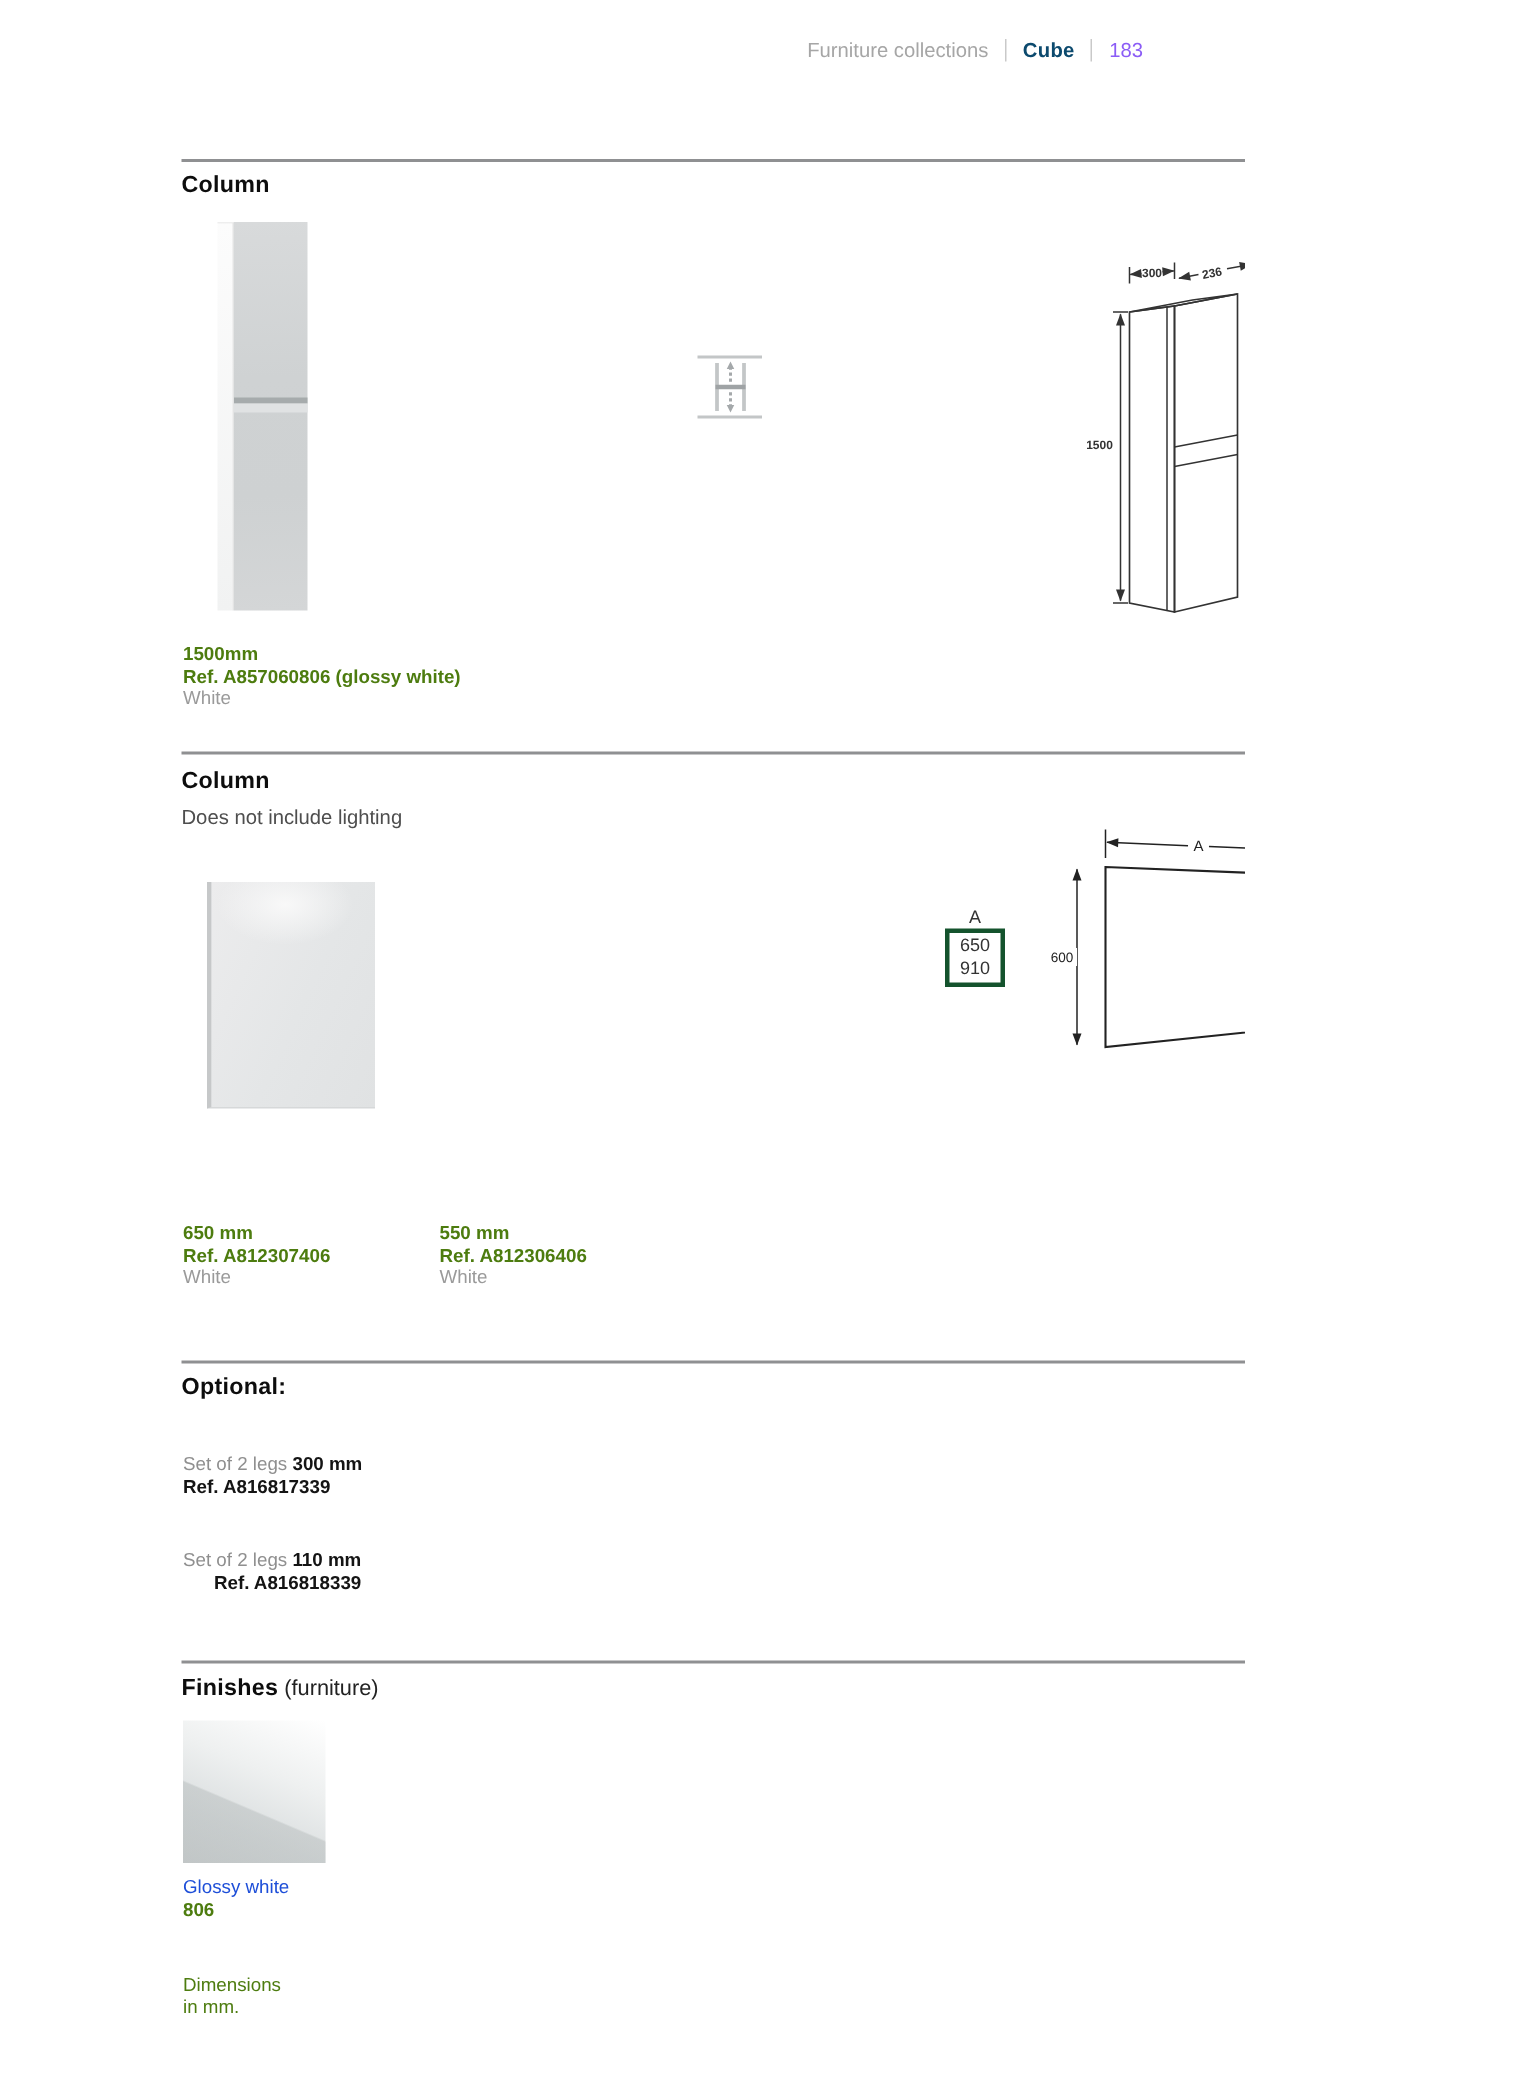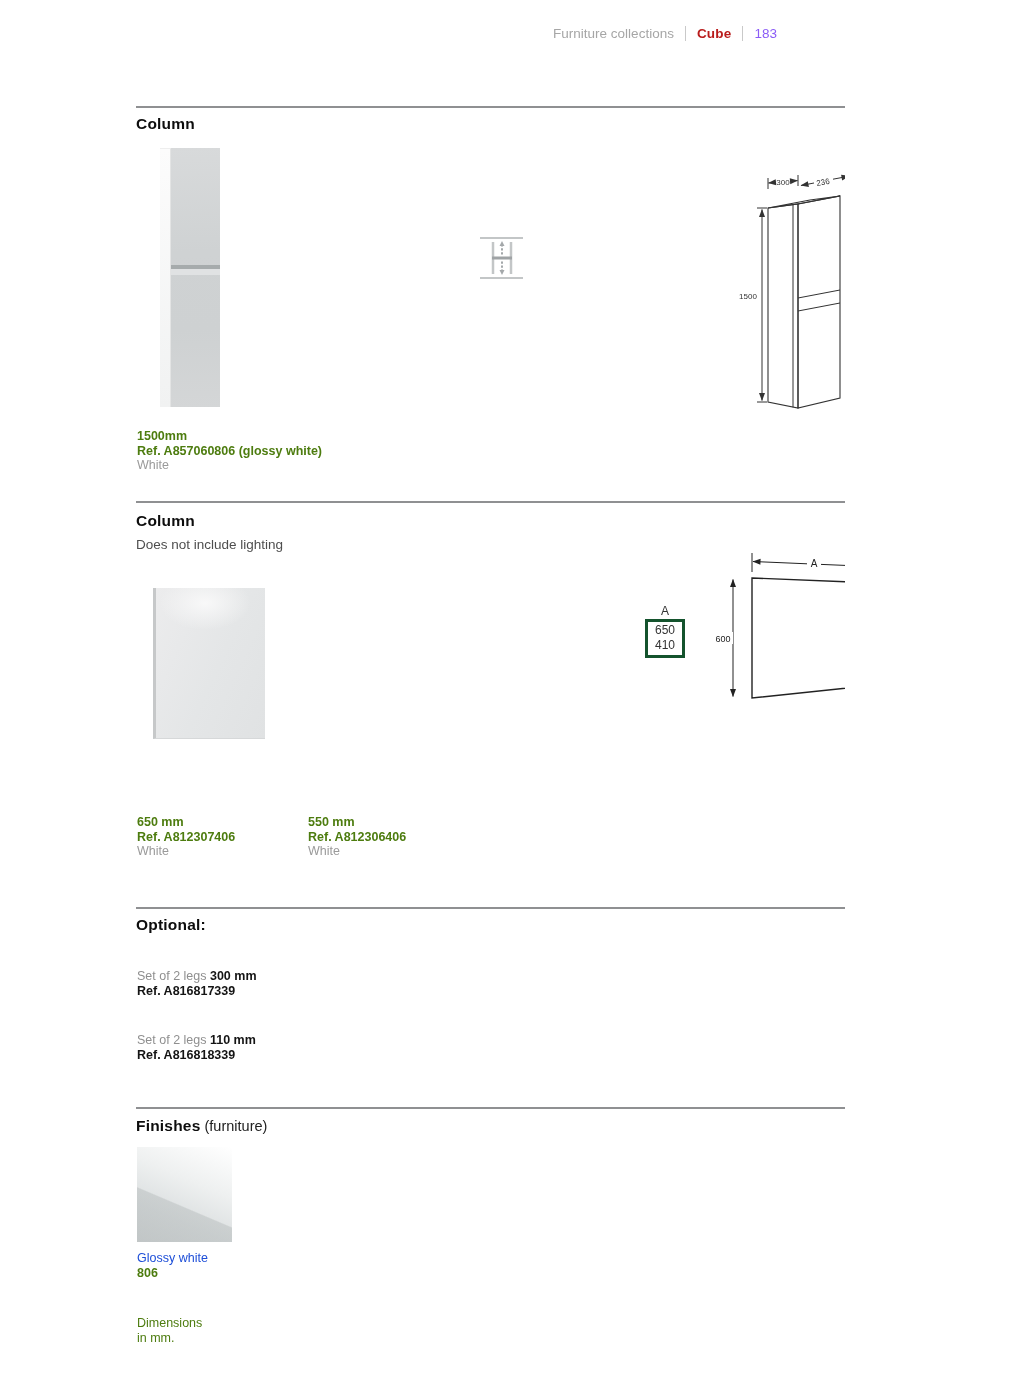--- a/index.html
+++ b/index.html
@@ -1,27 +1,26 @@
 <!DOCTYPE html>
 <html><head>
 <meta charset="utf-8">
 <style>
   html,body{margin:0;padding:0;background:#fff;}
   #page{
     position:relative;width:830px;height:1400px;background:#ffffff;
     font-family:"Liberation Sans","DejaVu Sans",sans-serif;color:#111;
     overflow:hidden;
-    margin-left:15px;
   }
   .abs{position:absolute;}
   
   #header{top:26px;right:68px;display:flex;align-items:center;gap:11px;font-size:13.5px;}
   .crumb{color:#a6a6a6;}
   .crumb-sep{width:1px;height:15px;background:#c9c9c9;}
-  .crumb-strong{color:#b91c1c;font-weight:bold;letter-spacing:.2px;}
+  .crumb-strong{color:#0c4a6e;font-weight:bold;letter-spacing:.2px;}
   .crumb-page{color:#8b5cf6;}
   
   .rule{left:121px;width:796px;height:2px;background:#8f9092;}
   .h1{font-size:15.5px;font-weight:bold;color:#0d0d0d;letter-spacing:.2px;}
   .sub{font-size:13.5px;color:#4e4e4e;}
   
   .ptxt{font-size:12.5px;line-height:14.5px;}
   .ptxt .b{font-weight:bold;color:#4d7c0f;}
   .ptxt .gray{color:#9a9a9a;}
   .opt-label{color:#8f8f8f;font-size:12.5px;}
@@ -83,21 +82,21 @@
       <line x1="14" y1="10" x2="14" y2="42" stroke="#c3c6c7" stroke-width="2.5"></line>
       <line x1="32" y1="10" x2="32" y2="42" stroke="#c3c6c7" stroke-width="2.5"></line>
       <line x1="13" y1="26" x2="33" y2="26" stroke="#9fa3a5" stroke-width="3"></line>
       <line x1="23" y1="22.5" x2="23" y2="14" stroke="#a4a8aa" stroke-width="2" stroke-dasharray="2.2,1.8"></line>
       <path d="M20.5,14 L23,9 L25.5,14 Z" fill="#a4a8aa"></path>
       <line x1="23" y1="29.5" x2="23" y2="38" stroke="#a4a8aa" stroke-width="2" stroke-dasharray="2.2,1.8"></line>
       <path d="M20.5,38 L23,43 L25.5,38 Z" fill="#a4a8aa"></path>
     </svg>
   </div>
 
-  <div class="abs" style="left:722px;top:170px;">
+  <div class="abs" style="left:722px;top:170px;font-weight:bold;">
     <svg width="145" height="242" viewBox="0 0 145 242" fill="none">
       <defs>
         <marker id="ah" markerWidth="9" markerHeight="8" refX="8" refY="4" orient="auto-start-reverse">
           <path d="M0.5,1 L8.5,4 L0.5,7 Z" fill="#333"></path>
         </marker>
       </defs>
 
       <polygon points="31,38 61,34 61,238 31,232" stroke="#333" stroke-width="1.1"></polygon>
       <polygon points="61,34 103,26 103,228 61,238" stroke="#333" stroke-width="1.1"></polygon>
       <polygon points="31,38 61,34 103,26 73,30" stroke="#333" stroke-width="1.1"></polygon>
@@ -132,21 +131,21 @@
   <div class="abs rule" style="top:501px;"></div>
   <div class="abs h1" style="left:121px;top:512px;">Column</div>
   <div class="abs sub" style="left:121px;top:537px;">Does not include lighting</div>
 
   <div id="mir-photo" class="abs"></div>
 
   <div id="size-table" class="abs">
     <div class="hdr">A</div>
     <div class="box">
       <div>650</div>
-      <div>410</div>
+      <div>910</div>
     </div>
   </div>
 
   <div class="abs" style="left:700px;top:545px;">
     <svg width="175" height="160" viewBox="0 0 175 160" fill="none">
       <defs>
         <marker id="ah2" markerWidth="9" markerHeight="8" refX="8" refY="4" orient="auto-start-reverse">
           <path d="M0.5,1 L8.5,4 L0.5,7 Z" fill="#222"></path>
         </marker>
       </defs>
@@ -178,21 +177,21 @@
 
   <div class="abs rule" style="top:907px;"></div>
   <div class="abs h1" style="left:121px;top:916px;">Optional:</div>
 
   <div class="abs ptxt" style="left:122px;top:969px;">
     <div>
       <span class="opt-label">Set of 2 legs </span><span class="opt-strong">300 mm</span>
     </div>
     <div class="opt-strong">Ref. A816817339</div>
   </div>
-  <div class="abs ptxt" style="left:122px;top:1033px;">
+  <div class="abs ptxt" style="left:122px;top:1033px;text-align:right;">
     <div>
       <span class="opt-label">Set of 2 legs </span><span class="opt-strong">110 mm</span>
     </div>
     <div class="opt-strong">Ref. A816818339</div>
   </div>
 
   <div class="abs rule" style="top:1107px;"></div>
   <div class="abs" style="left:121px;top:1117px;text-align:center;">
     <span class="h1">Finishes</span><span style="font-size:14.5px;color:#222;"> (furniture)</span>
   </div>

